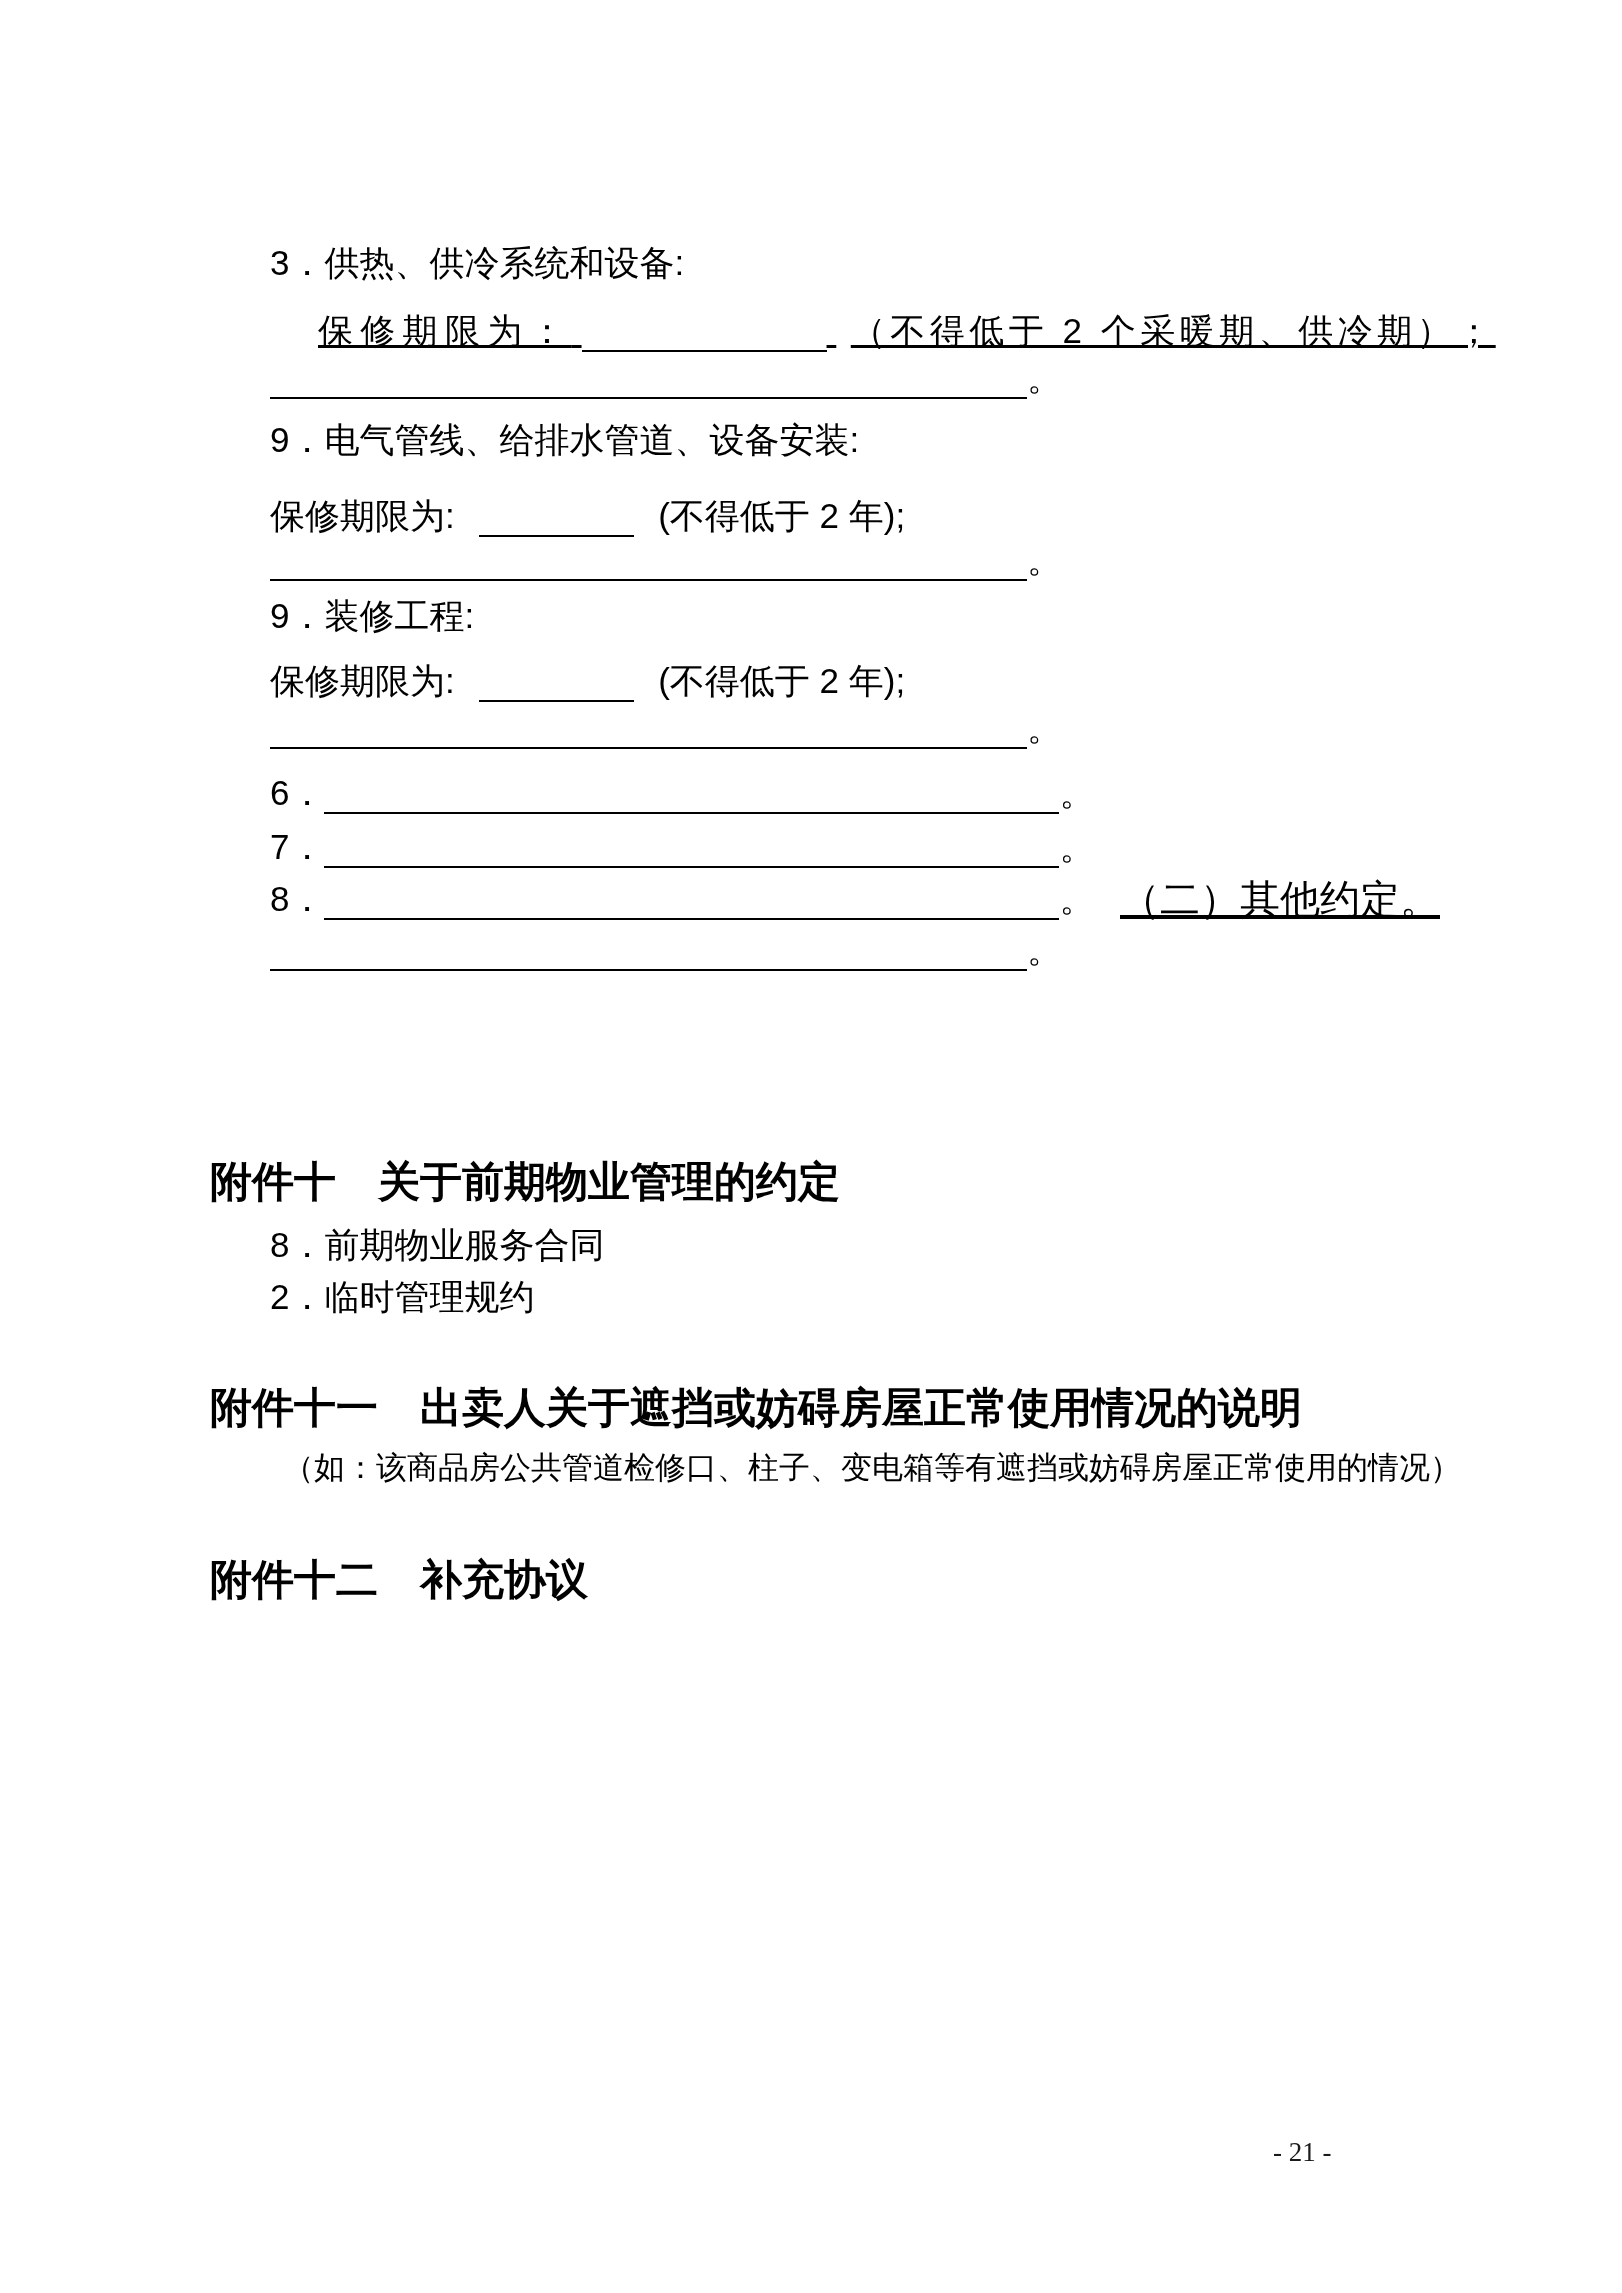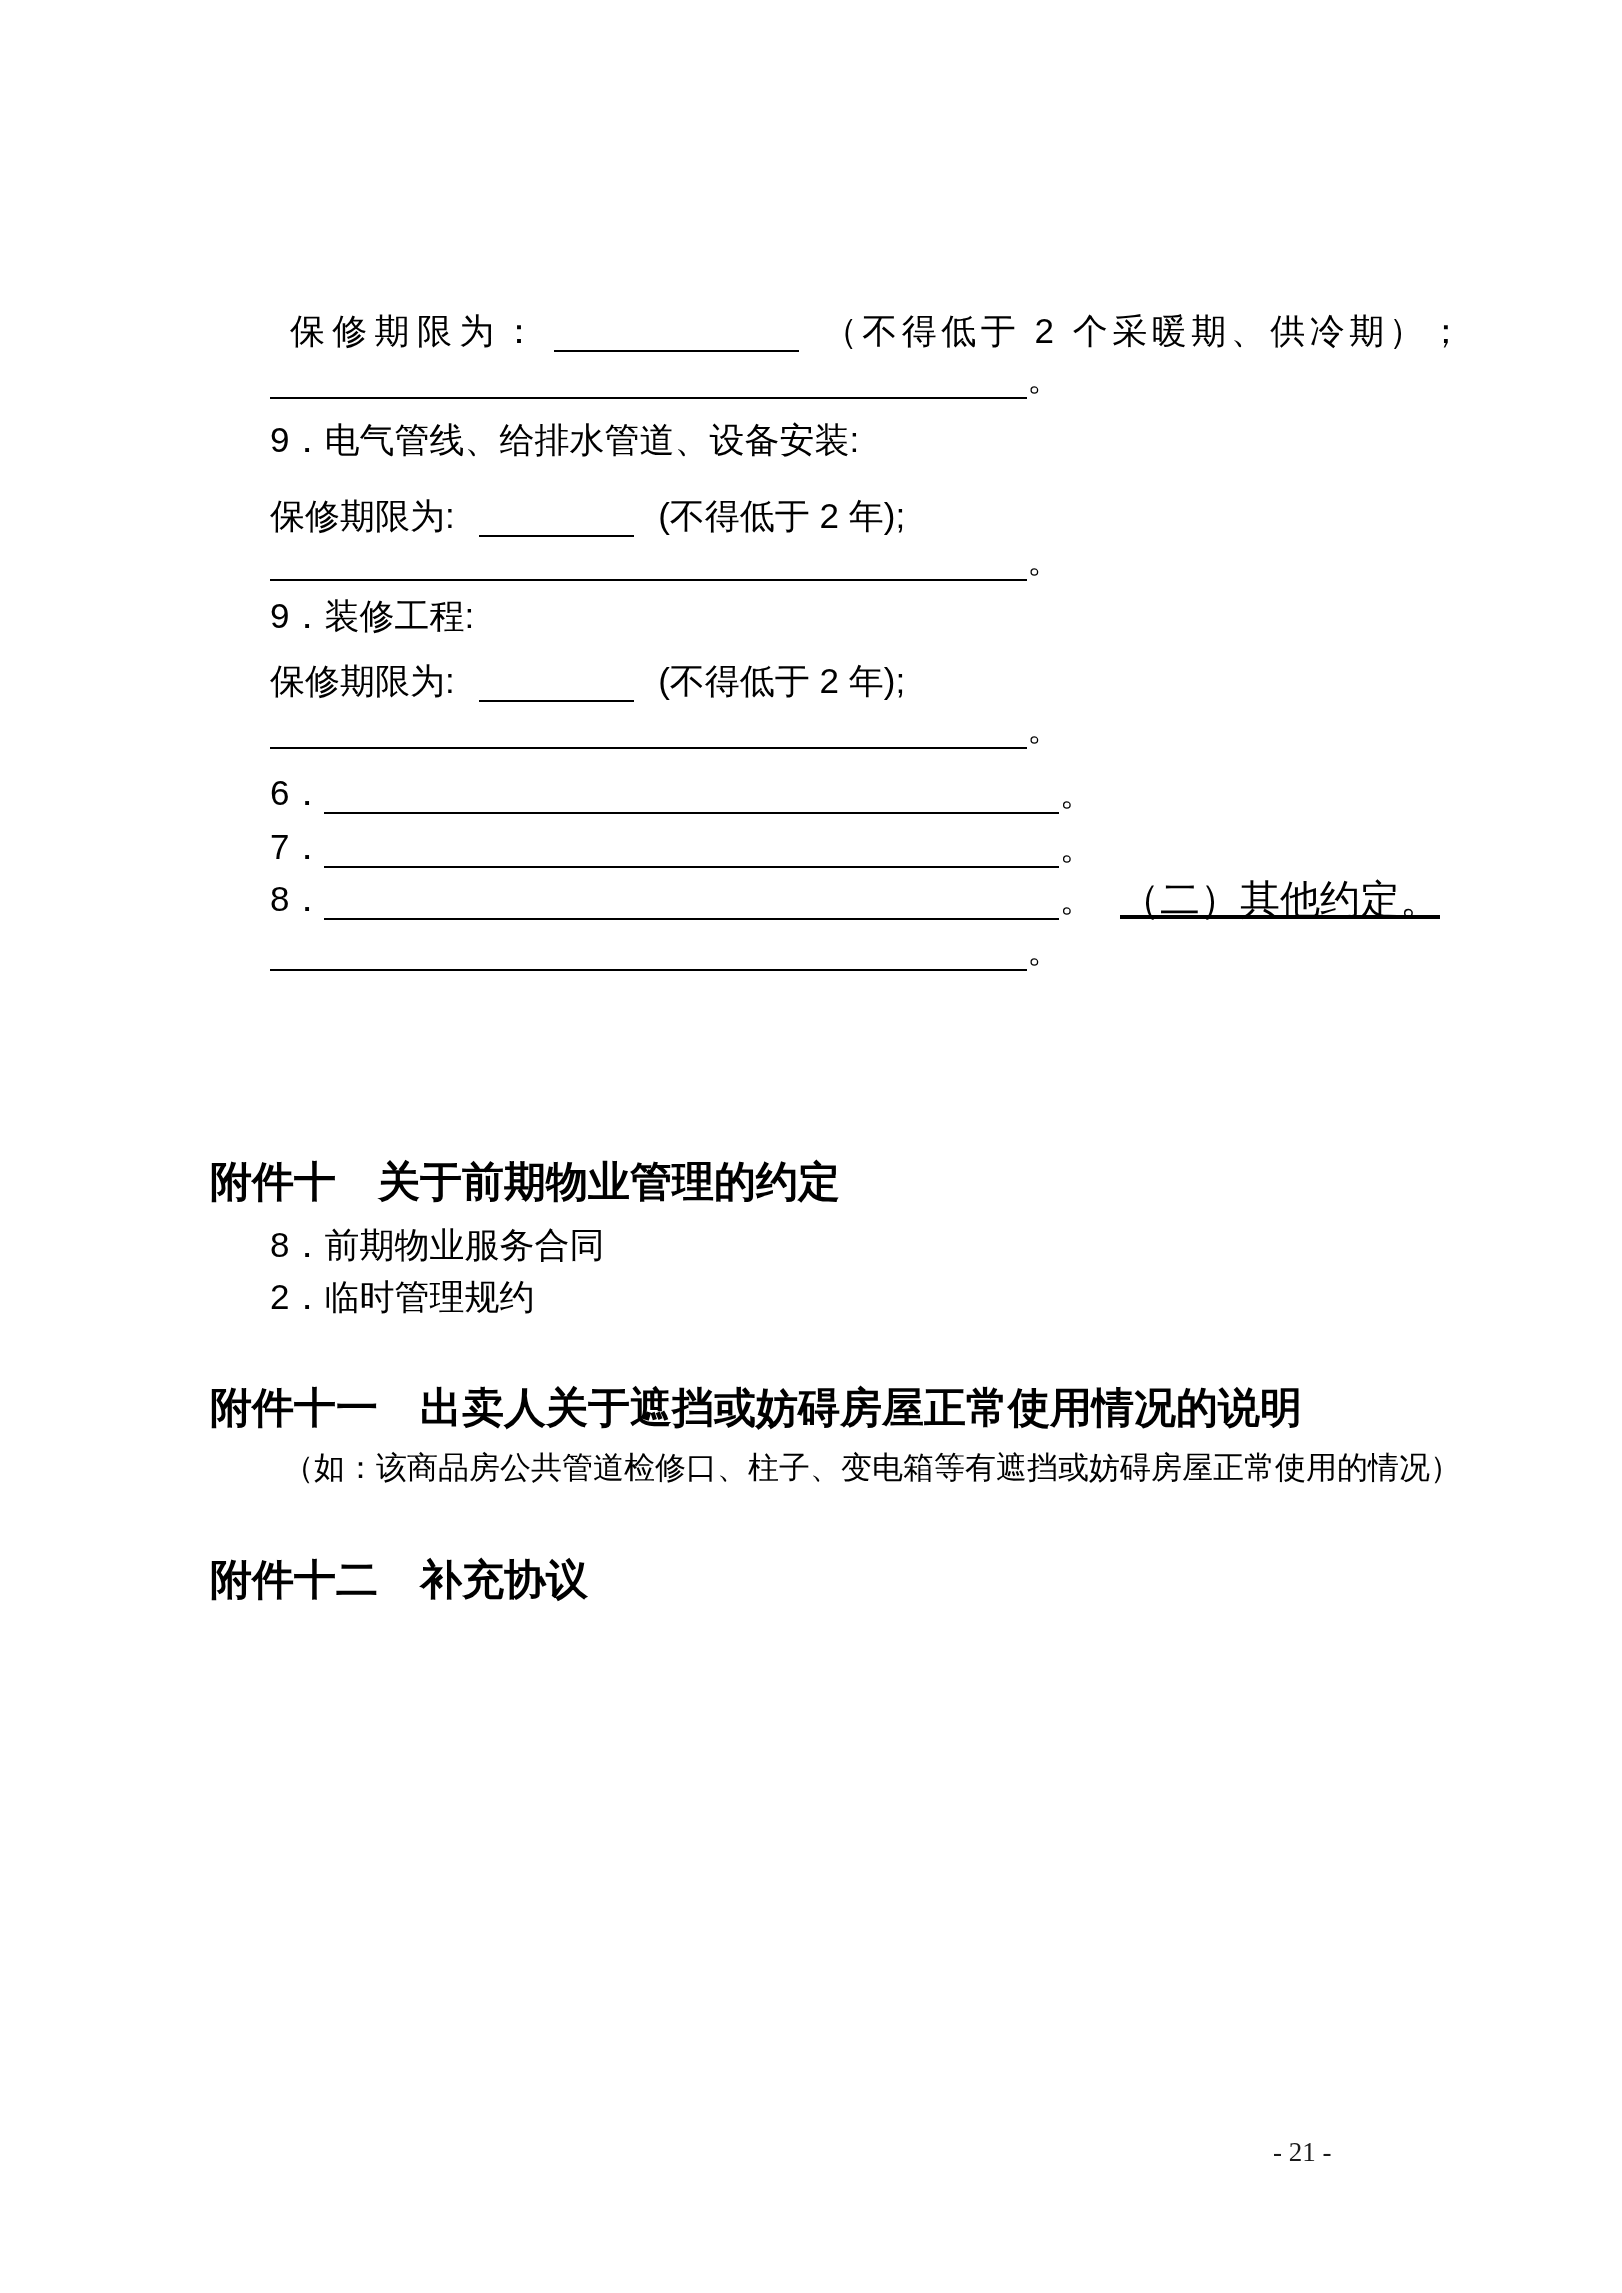--- a/index.html
+++ b/index.html
@@ -11,21 +11,21 @@
     color:#000;
     overflow:hidden;
   }
   .row{
     position:absolute;
     left:270px;
     font-size:35px;
     line-height:42px;
     white-space:nowrap;
   }
-  .indent{left:290px;}
+  .indent{left:318px;text-decoration:underline;}
   .heading{
     left:210px;
     font-size:42px;
     line-height:51px;
     font-weight:bold;
   }
   .note-row{
     left:283px;
     font-size:31px;
   }
@@ -58,20 +58,21 @@
     font-family:"Liberation Serif","DejaVu Serif",serif;
     font-size:27px;
     color:#1a1a1a;
   }
 </style>
 </head>
 <body>
 
 <div class="page">
 
+  <div class="row" style="top:242px">3．供热、供冷系统和设备:</div>
   <div class="row indent" style="top:310px">
     <span class="sp8">保修期限为：</span>
     <span class="blank w270"></span>
     <span class="sp5 gap-left">（不得低于 2 个采暖期、供冷期）；</span>
   </div>
   <div class="row" style="top:357px">
     <span class="blank w833"></span><span>。</span>
   </div>
 
   <div class="row" style="top:419px">9．电气管线、给排水管道、设备安装:</div>

